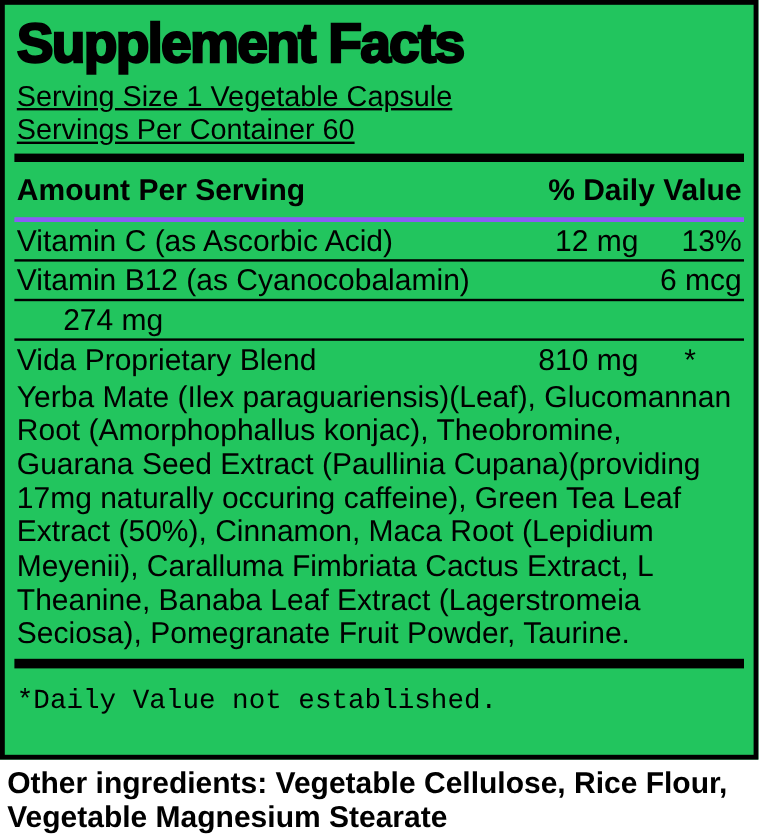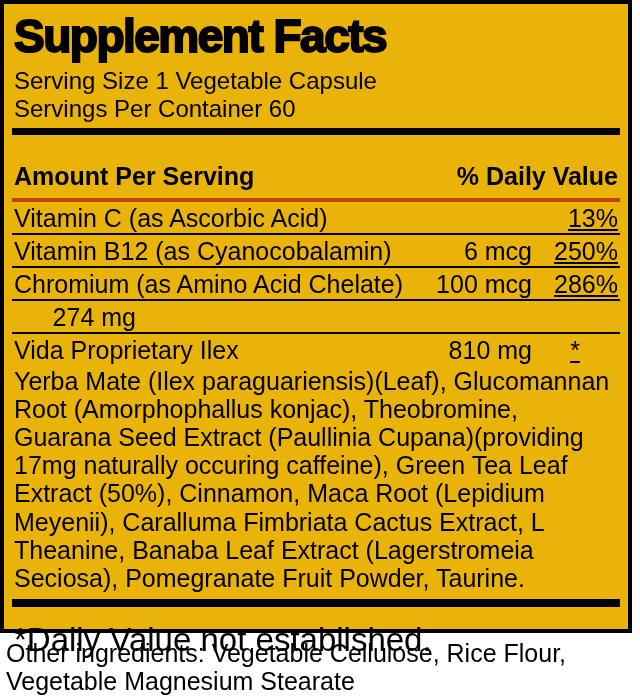--- a/index.html
+++ b/index.html
@@ -14,81 +14,84 @@
     color: #000000;
     -webkit-font-smoothing: antialiased;
     overflow: hidden;
   }
   .facts-box {
     box-sizing: border-box;
     width: 632px;
     height: 633px;
     border: 4px solid #000000;
     padding: 6px 8px 6px 8px;
-    background: #eab308;
+    background: #22c55e;
   }
   .title {
     font-size: 46px;
     font-weight: bold;
     letter-spacing: -1.5px;
     line-height: 1.08;
     margin: 2px 0 5px 2px;
     -webkit-text-stroke: 2px #000000;
     white-space: nowrap;
   }
   .serving-line {
     font-size: 24px;
     line-height: 28px;
     margin-left: 2px;
+    text-decoration: underline;
   }
   .bar {
     height: 7px;
     background: #000000;
     margin-top: 5px;
   }
   .bar.thick {
     height: 8px;
     margin-top: 7px;
   }
   .hdr-row {
     display: flex;
     justify-content: space-between;
     align-items: baseline;
     font-weight: bold;
     font-size: 25px;
-    padding: 27px 2px 7px 2px;
-    border-bottom: 4px solid #c2410c;
+    padding: 10px 2px 7px 2px;
+    border-bottom: 4px solid #8b5cf6;
   }
   .nrow {
     display: flex;
     align-items: flex-end;
     font-size: 25px;
     line-height: 27px;
     padding: 3px 2px 1px 2px;
   }
   .nrow.sep {
     border-bottom: 2px solid #000000;
   }
   .nrow .name { flex: 1; white-space: nowrap; overflow: hidden; }
   .nrow .amt  { width: 122px; text-align: right; white-space: nowrap; }
-  .nrow .dv   { width: 86px;  text-align: right; white-space: nowrap; text-decoration: underline; }
+  .nrow .dv   { width: 86px;  text-align: right; white-space: nowrap; }
   .nrow .dv.center { text-align: center; }
   .blend-desc {
     font-size: 25px;
     line-height: 28.2px;
     margin: 2px 0 0 2px;
   }
   .footnote {
-    font-size: 33px;
+    font-size: 23px;
     margin: 14px 0 0 2px;
+    font-family: Liberation Mono, monospace;
   }
   .other {
     font-size: 25px;
     line-height: 28px;
     margin: 6px 10px 0 6px;
+    font-weight: bold;
   }
 </style>
 </head>
 <body>
 
 <div class="facts-box">
 
   <div class="title">Supplement Facts</div>
 
   <div class="serving-line">Serving Size 1 Vegetable Capsule</div>
@@ -96,42 +99,37 @@
 
   <div class="bar"></div>
 
   <div class="hdr-row">
     <span>Amount Per Serving</span>
     <span>% Daily Value</span>
   </div>
 
   <div class="nrow sep">
     <span class="name">Vitamin C (as Ascorbic Acid)</span>
+    <span class="amt">12 mg</span>
     <span class="dv">13%</span>
   </div>
 
   <div class="nrow sep">
     <span class="name">Vitamin B12 (as Cyanocobalamin)</span>
     <span class="amt">6 mcg</span>
-    <span class="dv">250%</span>
   </div>
 
-  <div class="nrow sep">
-    <span class="name">Chromium (as Amino Acid Chelate)</span>
-    <span class="amt">100 mcg</span>
-    <span class="dv">286%</span>
-  </div>
 
   <div class="nrow sep">
     <span class="amt">274 mg</span>
     <span class="dv"></span>
   </div>
 
   <div class="nrow">
-    <span class="name">Vida Proprietary Ilex</span>
+    <span class="name">Vida Proprietary Blend</span>
     <span class="amt">810 mg</span>
     <span class="dv center">*</span>
   </div>
 
   <div class="blend-desc">Yerba Mate (Ilex paraguariensis)(Leaf), Glucomannan Root (Amorphophallus konjac), Theobromine, Guarana Seed Extract (Paullinia Cupana)(providing 17mg naturally occuring caffeine), Green Tea Leaf Extract (50%), Cinnamon, Maca Root (Lepidium Meyenii), Caralluma Fimbriata Cactus Extract, L Theanine, Banaba Leaf Extract (Lagerstromeia Seciosa), Pomegranate Fruit Powder, Taurine.</div>
 
   <div class="bar thick"></div>
 
   <div class="footnote">*Daily Value not established.</div>
 

